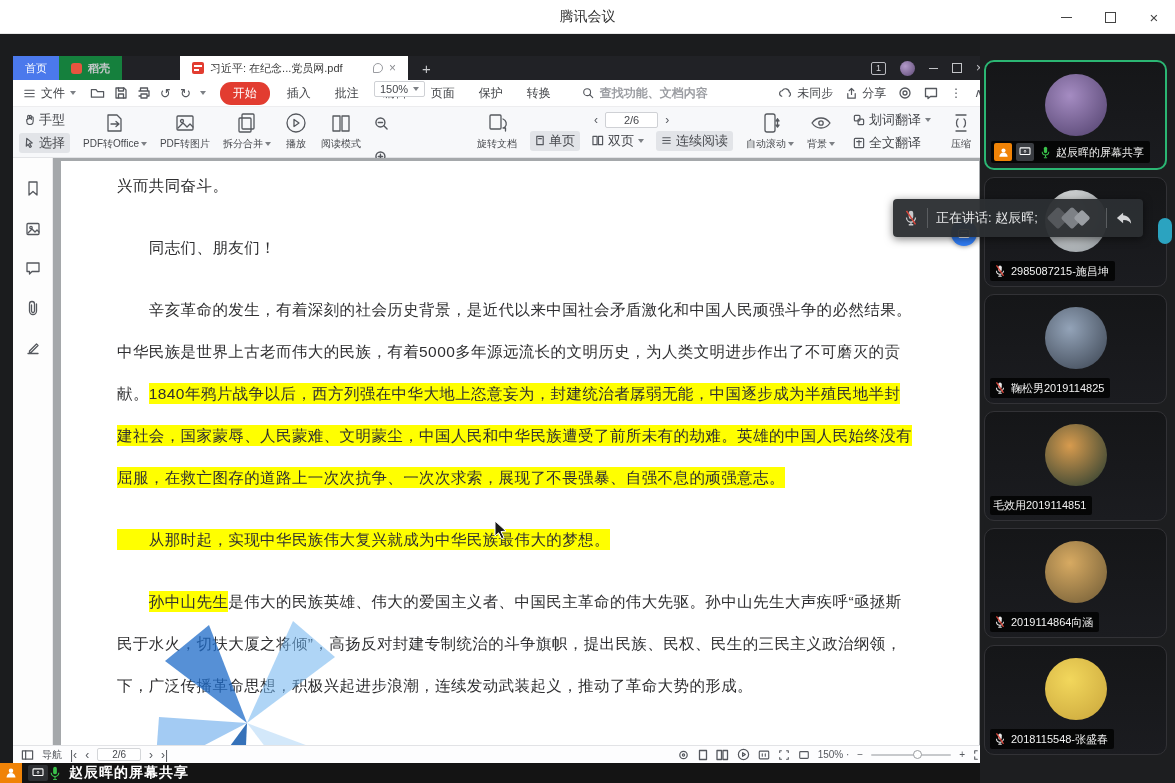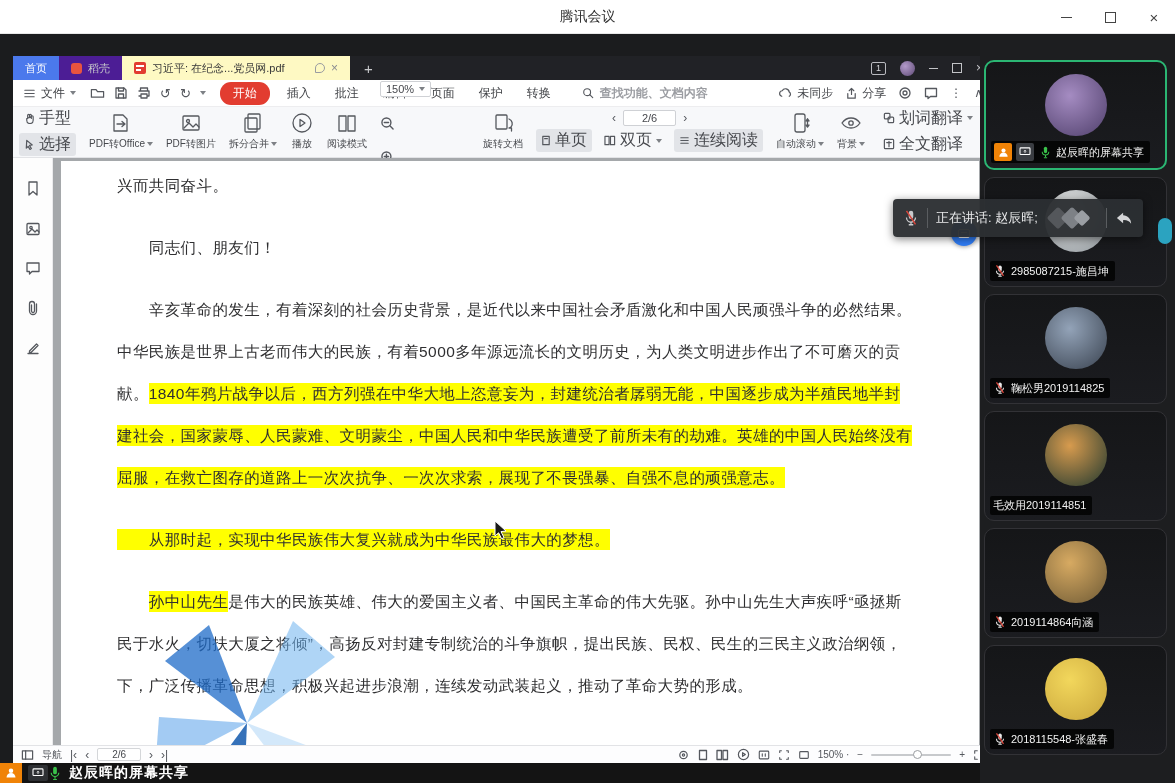--- a/index.html
+++ b/index.html
@@ -15,23 +15,23 @@
   .wc-min::before { content:""; width:11px; height:0; border-top:1.5px solid #444; }
   .wc-max::before { content:""; width:9px; height:9px; border:1.4px solid #444; }
 
   
   .pdf-app { position:absolute; left:13px; top:56px; width:980px; height:707px; background:#fff; }
 
   
   .tabbar { position:absolute; left:0; top:0; width:100%; height:24px; background:#212226; display:flex; align-items:stretch; }
   .tab { display:flex; align-items:center; gap:6px; padding:0 12px; font-size:11px; color:#c8c9cc; }
   .tab-home { background:#4b79ec; color:#fff; width:46px; justify-content:center; }
-  .tab-docer { background:#4c1d95; }
+  .tab-docer { background:#15803d;font-weight:bold; }
   .docer-logo { width:11px; height:11px; border-radius:3px; background:#e8543f; display:inline-block; }
-  .tab-doc { background:#fef9c3; color:#3a3a3a; width:228px; }
+  .tab-doc { background:#ffffff; color:#3a3a3a; margin-left:58px; width:228px; }
   .pdf-glyph { width:12px; height:12px; border-radius:2px; background:#e23c30; position:relative; flex:none; }
   .pdf-glyph::before { content:""; position:absolute; left:2px; top:3px; width:8px; height:2px; background:#fff; }
   .pdf-glyph::after { content:""; position:absolute; left:2px; top:7px; width:5px; height:2px; background:#fff; }
   .tab-doc .pin-icon { width:10px; height:10px; border:1.2px solid #9a9ca1; border-radius:50% 50% 50% 0; margin-left:auto; }
   .tab-doc .tab-close { color:#8a8c91; font-size:12px; }
   .tab-new { color:#c8c9cc; font-size:15px; display:flex; align-items:center; padding:0 14px; }
   .tabbar-right { margin-left:auto; display:flex; align-items:center; gap:14px; padding-right:10px; color:#c2c3c7; }
   .wincount { width:15px; height:13px; border:1.2px solid #b9babf; border-radius:2px; font-size:9px; color:#d6d7da; display:flex; align-items:center; justify-content:center; }
   .tb-avatar { width:15px; height:15px; border-radius:50%; background:radial-gradient(circle at 35% 35%, #b39ac9, #5d4a75); }
   .tb-ctl { font-size:12px; color:#c2c3c7; }
@@ -47,21 +47,21 @@
   .menu-item { padding:3px 7px; }
   .menu-search { display:flex; align-items:center; gap:6px; color:#9b9da2; margin-left:14px;font-weight:bold; }
   .menubar-right { margin-left:auto; display:flex; align-items:center; gap:12px; color:#55585e; }
   .mr-lbl { display:flex; align-items:center; gap:4px; font-size:12px; color:#4a4c50; }
 
   
   .toolbar { position:absolute; left:0; top:51px; width:100%; height:51px; background:#f7f8fa; border-bottom:1px solid #e2e3e6; display:flex; align-items:center; padding:2px 6px 4px 6px; gap:13px; }
   .tcol { display:flex; flex-direction:column; align-items:center; justify-content:center; gap:2px; font-size:10px; color:#46484d; }
   .tcol .lbl { display:flex; align-items:center; gap:2px; white-space:nowrap; }
   .stacked { display:flex; flex-direction:column; gap:3px; }
-  .minibtn { display:flex; align-items:center; gap:4px; font-size:16px; color:#46484d; padding:1px 5px; border-radius:3px; white-space:nowrap; }
+  .minibtn { display:flex; align-items:center; gap:4px; font-size:13px; color:#46484d; padding:1px 5px; border-radius:3px; white-space:nowrap; }
   .minibtn.sel { background:#e2e4e8; }
   .zoombox { display:flex; align-items:flex-start; gap:19px;flex-direction:column; }
   .zoomfield { border:1px solid #cfd1d5; background:#fff; border-radius:2px; font-size:11px; color:#46484d; padding:1px 5px; display:flex; align-items:center; gap:5px; }
   .iconrow { display:flex; align-items:center; gap:7px; }
   .pagefield { border:1px solid #cfd1d5; background:#fff; border-radius:2px; font-size:11px; color:#46484d; padding:1px 18px; }
   .navarrow { color:#55585e; font-size:12px; }
 
   
   .leftrail { position:absolute; left:0; top:102px; width:40px; height:587px; background:#fdfdfd; border-right:1px solid #ebebed; display:flex; flex-direction:column; align-items:center; padding-top:22px; gap:24px; }
 

